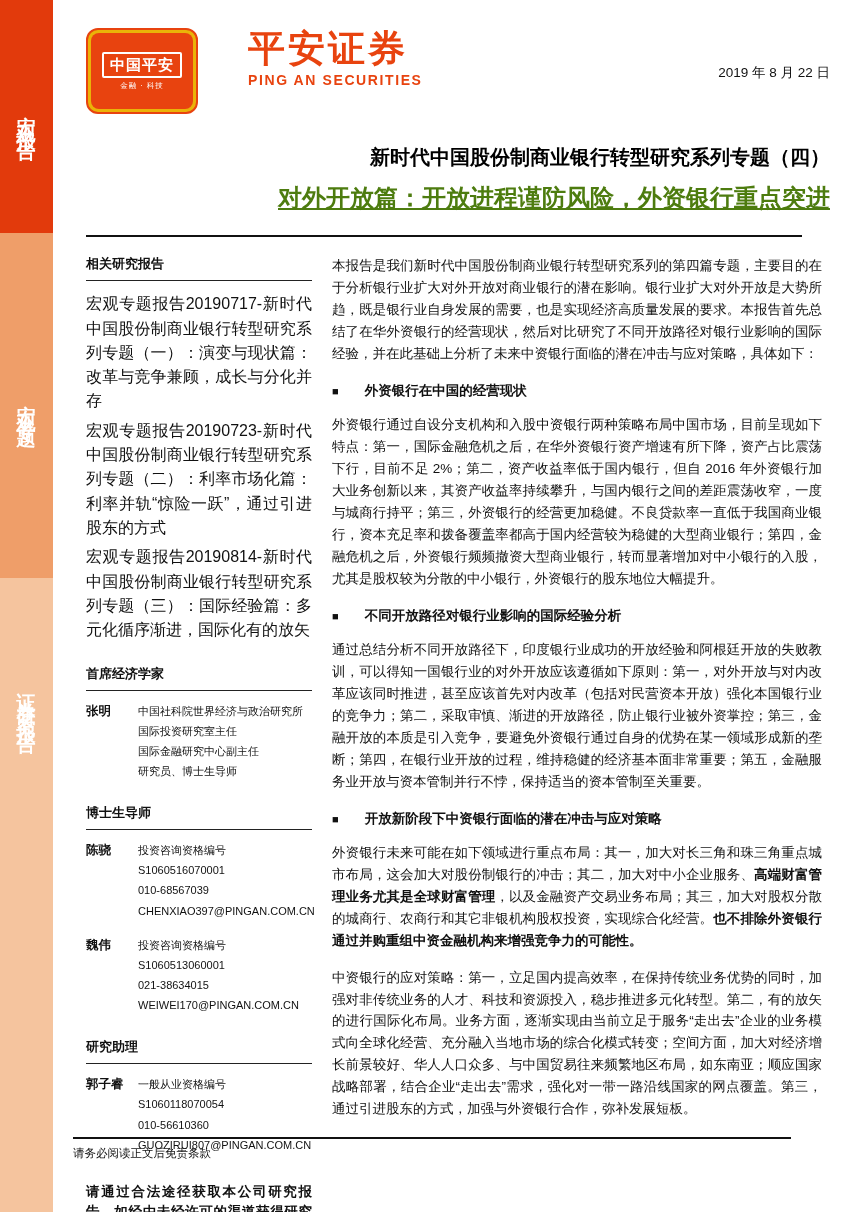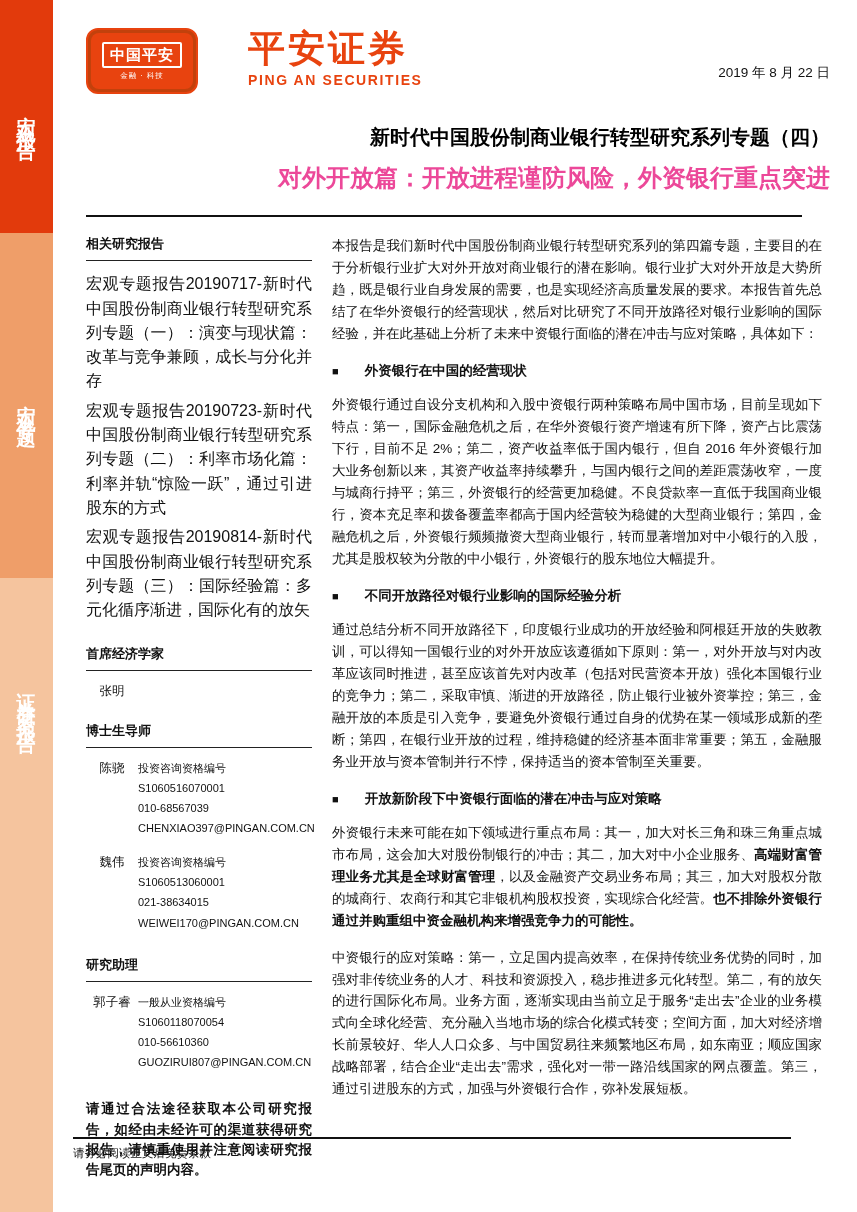--- a/index.html
+++ b/index.html
@@ -43,25 +43,25 @@
 
   .header {
     display: flex;
     align-items: flex-start;
     padding-top: 28px;
     position: relative;
   }
 
   
   .logo-badge {
-    width: 112px; height: 66px;
+    width: 112px; height: 86px;
     border: 2px solid #e8430f;
     border-radius: 12px;
     padding: 3px;
-    background: #c2410c;
+    background: #eab308;
     flex: 0 0 auto;
   }
   .badge-inner {
     width: 100%; height: 100%;
     background: #e8430f;
     border-radius: 8px;
     display: flex;
     flex-direction: column;
     align-items: center;
     justify-content: center;
@@ -114,21 +114,22 @@
     font-size: 20px;
     font-weight: bold;
     line-height: 1.3;
     color: #000;
   }
   .report-title {
     margin-top: 12px;
     font-size: 24px;
     font-weight: bold;
     line-height: 1.3;
-    color: #ec4899;
+    color: #4d7c0f;
+    text-decoration: underline;
   }
 
   .title-divider {
     margin-top: 22px;
     width: 716px;
     border-top: 2.5px solid #111;
   }
 
   
   .columns {
@@ -153,23 +154,22 @@
     line-height: 1.52;
     text-align: justify;
     margin-bottom: 5px;
   }
 
   .person { display: flex; margin-bottom: 14px; }
   .pname {
     width: 52px;
     flex: 0 0 auto;
     font-size: 12.5px;
-    font-weight: normal;
+    font-weight: bold;
     padding-top: 1px;
-    text-align: center;
   }
   .pdetails { font-size: 11px; line-height: 1.65; }
   .pdetails div { margin-bottom: 2px; }
 
   .notes { margin-top: 26px; }
   .notes p {
     font-size: 13.5px;
     font-weight: bold;
     line-height: 1.5;
     text-align: justify;
@@ -258,20 +258,26 @@
           <h3>相关研究报告</h3>
           <p class="report-item">宏观专题报告20190717-新时代中国股份制商业银行转型研究系列专题（一）：演变与现状篇：改革与竞争兼顾，成长与分化并存</p>
           <p class="report-item">宏观专题报告20190723-新时代中国股份制商业银行转型研究系列专题（二）：利率市场化篇：利率并轨“惊险一跃”，通过引进股东的方式</p>
           <p class="report-item">宏观专题报告20190814-新时代中国股份制商业银行转型研究系列专题（三）：国际经验篇：多元化循序渐进，国际化有的放矢</p>
         </div>
 
         <div class="left-section">
           <h3>首席经济学家</h3>
           <div class="person">
             <span class="pname">张明</span>
+            <div class="pdetails">
+              <div>中国社科院世界经济与政治研究所</div>
+              <div>国际投资研究室主任</div>
+              <div>国际金融研究中心副主任</div>
+              <div>研究员、博士生导师</div>
+            </div>
           </div>
         </div>
 
         <div class="left-section">
           <h3>博士生导师</h3>
           <div class="person">
             <span class="pname">陈骁</span>
             <div class="pdetails">
               <div>投资咨询资格编号</div>
               <div>S1060516070001</div>

